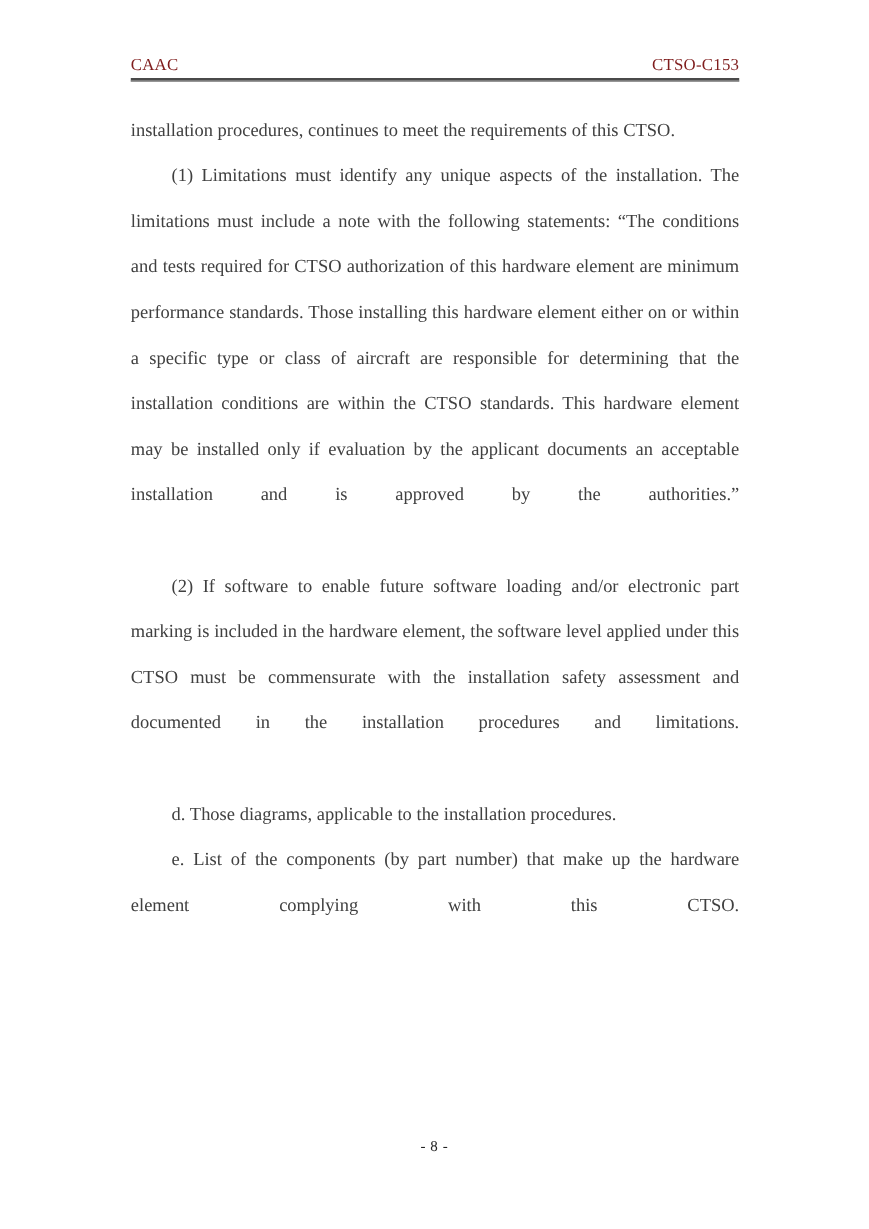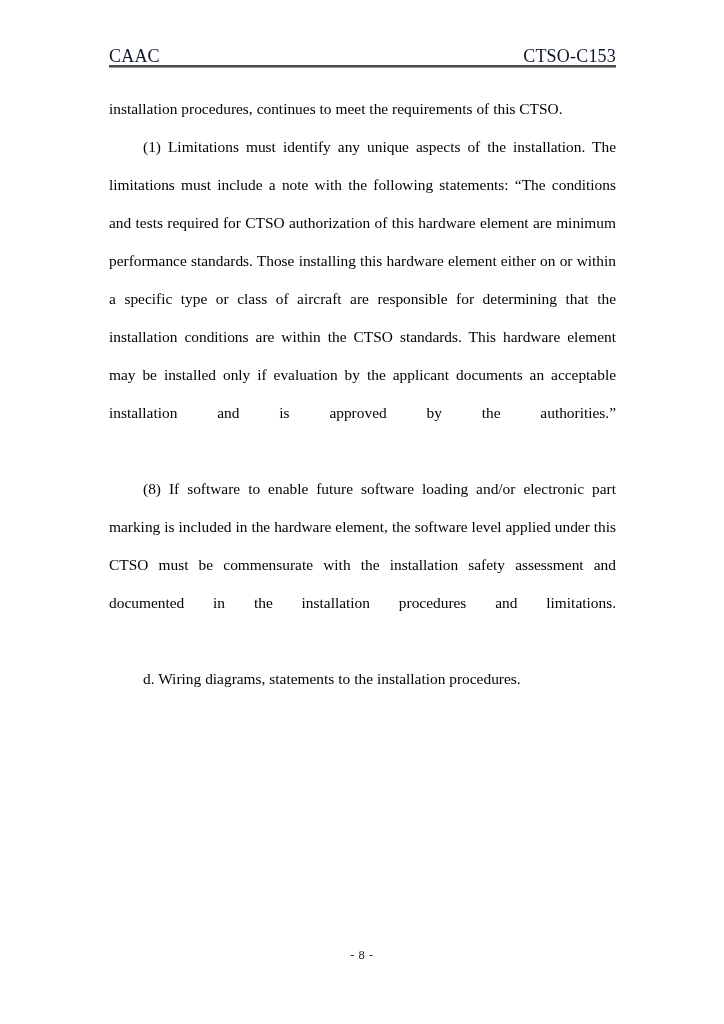--- a/index.html
+++ b/index.html
@@ -27,24 +27,24 @@
 
   
   .doc-header {
     position: absolute;
     left: 109px;
     top: 47px;
     width: 507px;
     display: flex;
     justify-content: space-between;
     align-items: baseline;
-    font-size: 18px;
+    font-size: 14px;
     line-height: 1.1;
     letter-spacing: 0.2px;
-    color: #0f172a;
+    color: #7f1d1d;
   }
   .doc-header .hdr-left,
   .doc-header .hdr-right {
     white-space: nowrap;
   }
   .header-rule {
     position: absolute;
     left: 109px;
     top: 65px;
     width: 507px;
@@ -62,21 +62,21 @@
   }
 
   p.para {
     margin: 0;
     padding: 0;
     font-size: 15.4px;
     line-height: 38px;
     text-align: justify;
     text-justify: inter-word;
     text-indent: 0;
-    color: #000000;
+    color: #404040;
     word-spacing: 0.1px;
   }
   p.para.indent {
     text-indent: 34px;
   }
   
   p.para::after {
     content: "";
     display: inline-block;
     width: 100%;
@@ -107,25 +107,26 @@
     <span class="hdr-right">CTSO-C153</span>
   </div>
   <div class="header-rule"></div>
 
   <div class="body-col">
 
     <p class="para nostretch">installation procedures, continues to meet the requirements of this CTSO.</p>
 
     <p class="para indent">(1) Limitations must identify any unique aspects of the installation. The limitations must include a note with the following statements: “The conditions and tests required for CTSO authorization of this hardware element are minimum performance standards. Those installing this hardware element either on or within a specific type or class of aircraft are responsible for determining that the installation conditions are within the CTSO standards. This hardware element may be installed only if evaluation by the applicant documents an acceptable installation and is approved by the authorities.”</p>
 
-    <p class="para indent">(8) If software to enable future software loading and/or electronic part marking is included in the hardware element, the software level applied under this CTSO must be commensurate with the installation safety assessment and documented in the installation procedures and limitations.</p>
+    <p class="para indent">(2) If software to enable future software loading and/or electronic part marking is included in the hardware element, the software level applied under this CTSO must be commensurate with the installation safety assessment and documented in the installation procedures and limitations.</p>
 
 
-    <p class="para indent nostretch">d. Wiring diagrams, statements to the installation procedures.</p>
+    <p class="para indent nostretch">d. Those diagrams, applicable to the installation procedures.</p>
 
+    <p class="para indent">e. List of the components (by part number) that make up the hardware element complying with this CTSO.</p>
 
 
   </div>
 
   <div class="doc-footer">
     <span>- 8 -</span>
   </div>
 
 </div>
 

